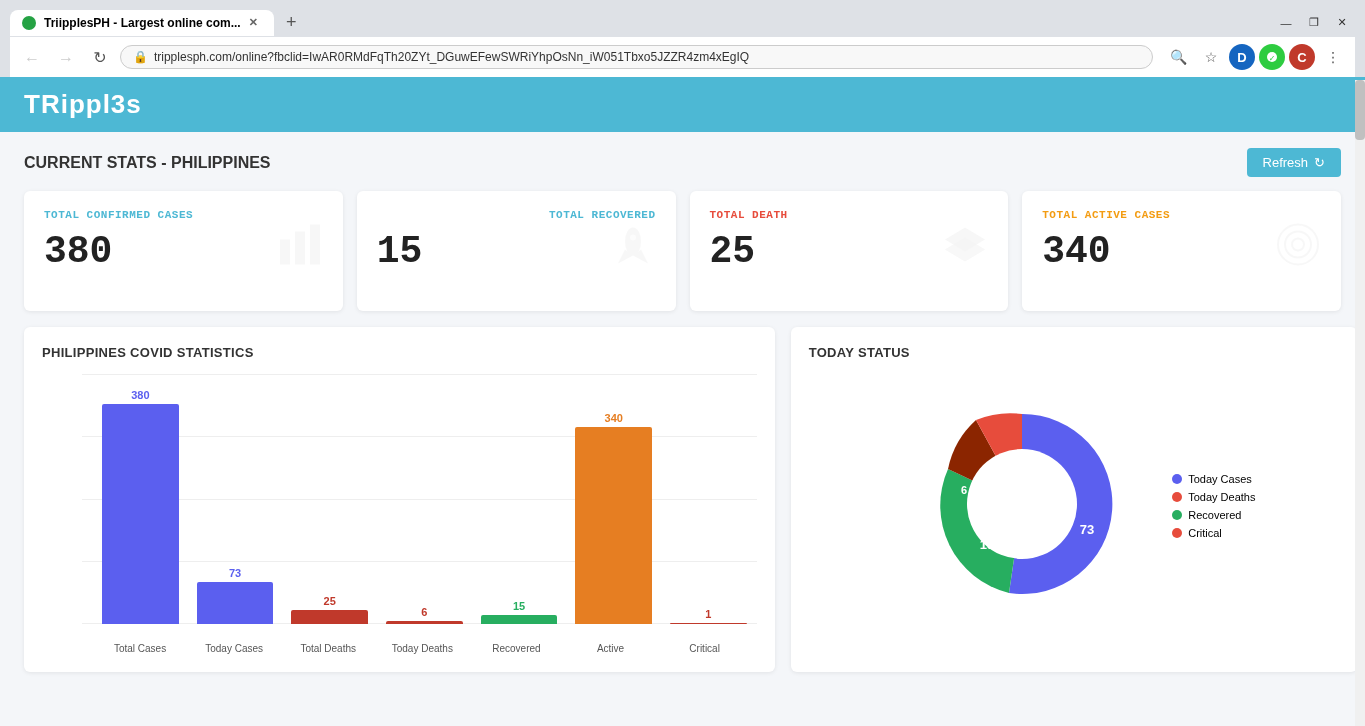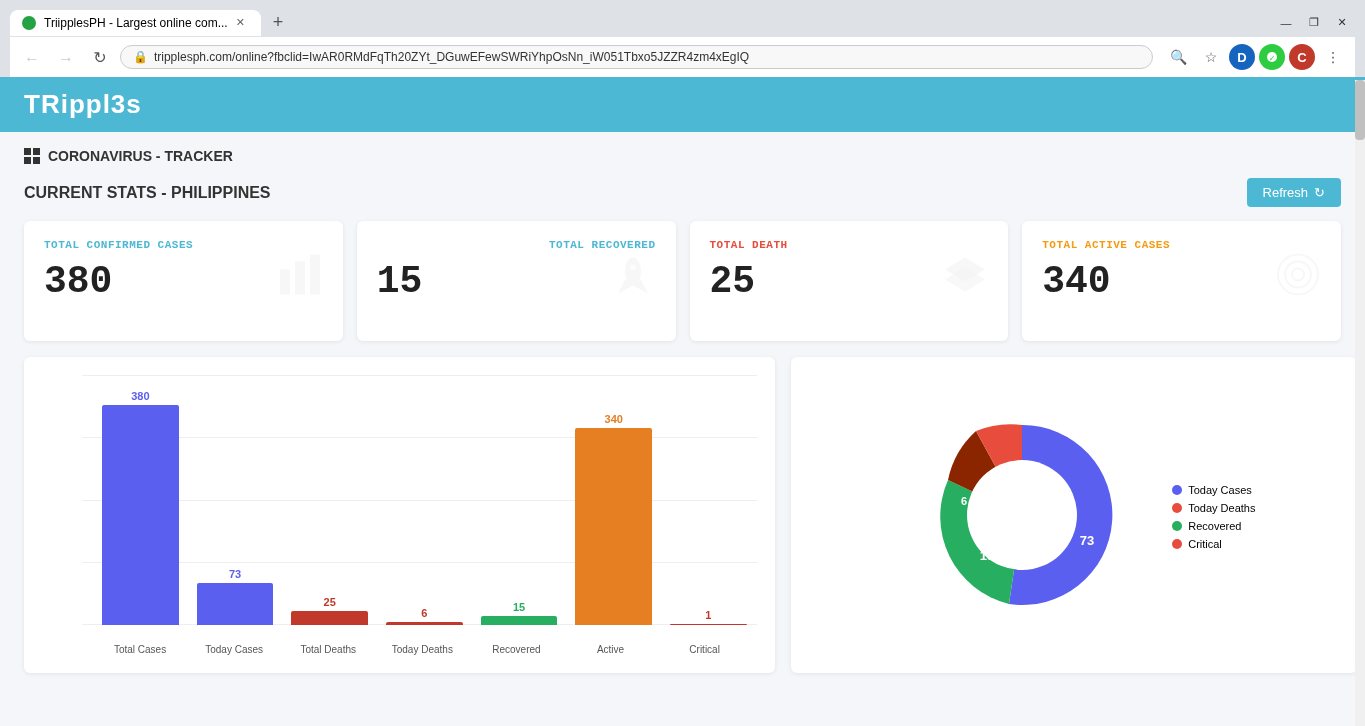--- a/index.html
+++ b/index.html
@@ -20,20 +20,21 @@
     }
     .browser-tab {
       background: #fff;
       border-radius: 8px 8px 0 0;
       padding: 6px 16px 6px 12px;
       font-size: 12px;
       display: flex;
       align-items: center;
       gap: 8px;
       min-width: 200px;
+      font-weight: bold;
     }
     .tab-favicon {
       width: 14px; height: 14px;
       background: #25a244;
       border-radius: 50%;
     }
     .tab-close {
       margin-left: auto;
       font-size: 11px;
       color: #666;
@@ -386,29 +387,20 @@
     </div>
   </div>
 </div>
 
 <div class="app-header">
   <div class="app-logo">TRippl3s</div>
 </div>
 
 <div class="page-content">
 
-  <div class="breadcrumb">
-    <svg class="breadcrumb-icon" viewBox="0 0 16 16" fill="#333">
-      <rect x="0" y="0" width="7" height="7"></rect>
-      <rect x="9" y="0" width="7" height="7"></rect>
-      <rect x="0" y="9" width="7" height="7"></rect>
-      <rect x="9" y="9" width="7" height="7"></rect>
-    </svg>
-    <span>CORONAVIRUS - TRACKER</span>
-  </div>
 
   <div class="section-header">
     <span class="section-title">CURRENT STATS - PHILIPPINES</span>
     <button class="refresh-btn">
       <span>Refresh</span>
       <span>↻</span>
     </button>
   </div>
 
   <div class="stats-grid">
@@ -454,20 +446,21 @@
           <circle cx="25" cy="25" r="13" stroke="#ccc" stroke-width="2" fill="none"></circle>
           <circle cx="25" cy="25" r="6" stroke="#ccc" stroke-width="2" fill="none"></circle>
         </svg>
       </span>
     </div>
   </div>
 
   <div class="charts-section">
 
     <div class="chart-card">
+      <div class="chart-title">PHILIPPINES COVID STATISTICS</div>
       <div class="bar-chart-area">
         <div class="bar-chart-grid">
           <div class="bar-chart-gridline"></div>
           <div class="bar-chart-gridline"></div>
           <div class="bar-chart-gridline"></div>
           <div class="bar-chart-gridline"></div>
           <div class="bar-chart-gridline"></div>
         </div>
         <div class="bars-container" id="bars-container">
         <div class="bar-group">
@@ -505,20 +498,21 @@
             <div class="x-label">Total Deaths</div>
             <div class="x-label">Today Deaths</div>
             <div class="x-label">Recovered</div>
             <div class="x-label">Active</div>
             <div class="x-label">Critical</div>
           </div>
       </div>
     </div>
 
     <div class="chart-card">
+      <div class="chart-title">TODAY STATUS</div>
       <div class="donut-area">
         <div class="donut-svg-wrap">
           <svg width="260" height="260" viewBox="0 0 260 260">
 
             <path d="M130,130 L130,40 A90,90 0 1,1 117,219 Z" fill="#5b5fef"></path>
 
             <path d="M130,130 L117,219 A90,90 0 0,1 56,95 Z" fill="#27ae60"></path>
 
             <path d="M130,130 L56,95 A90,90 0 0,1 84,46 Z" fill="#8b2500"></path>
 

